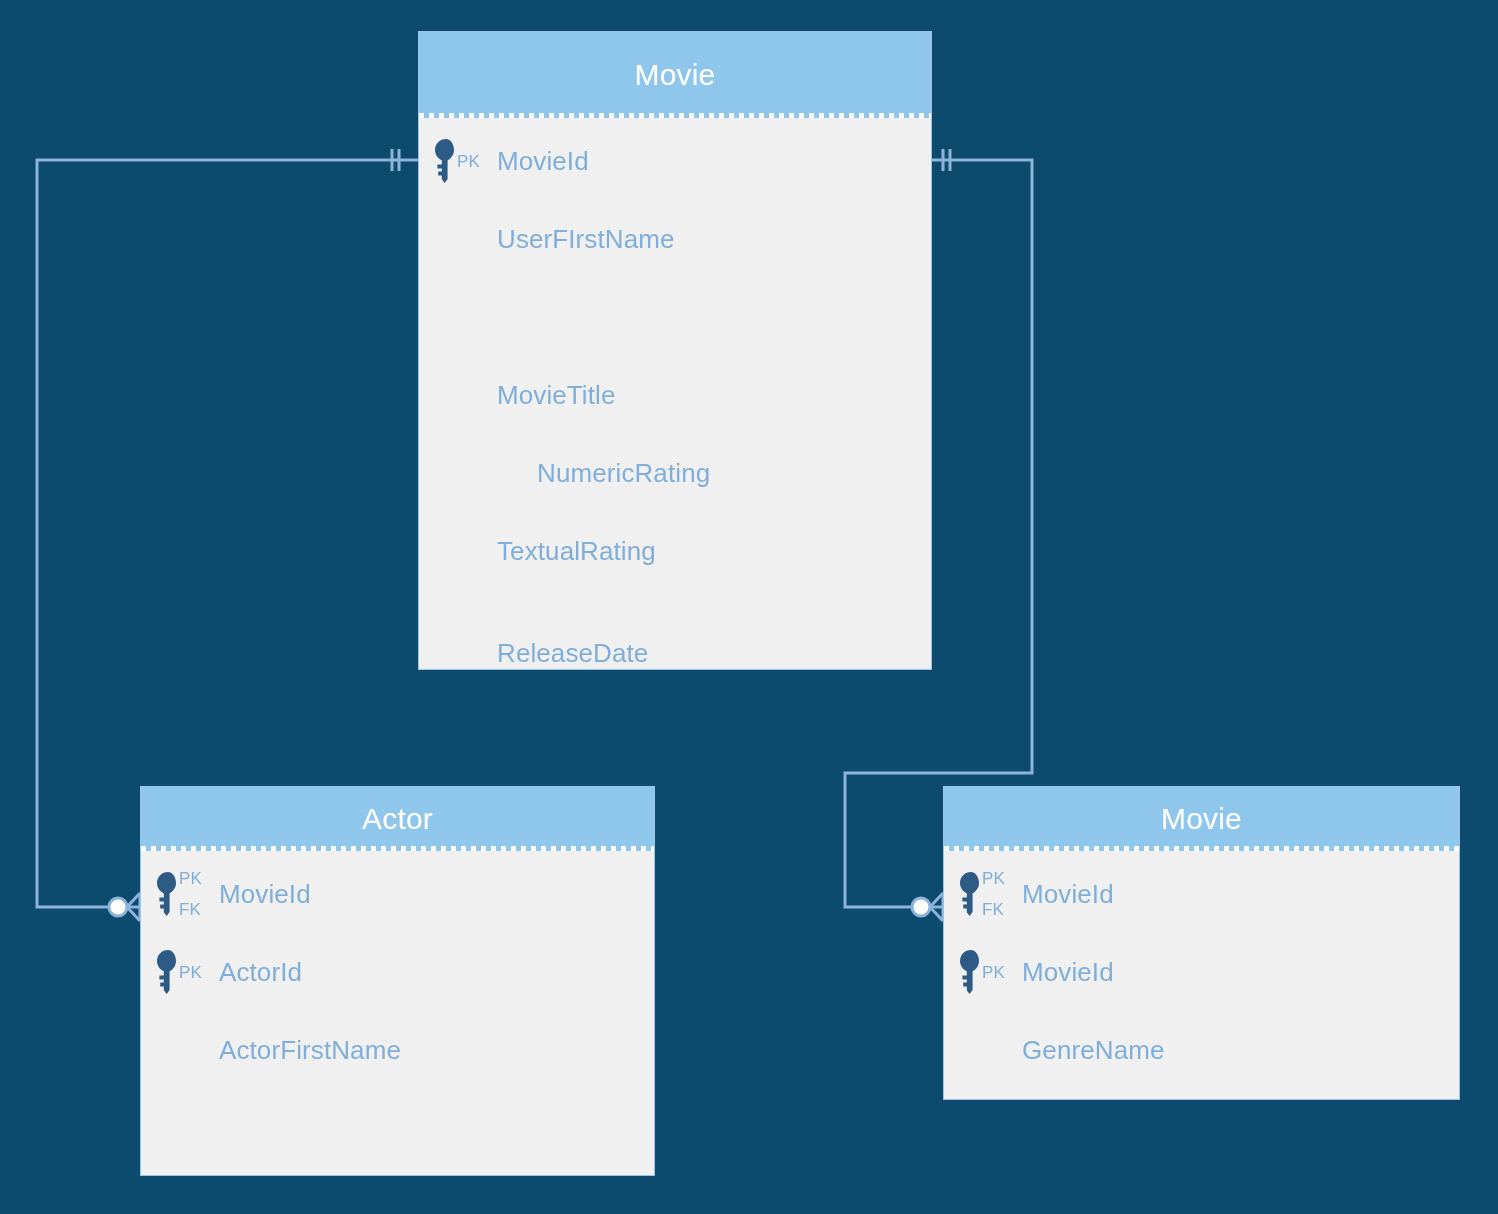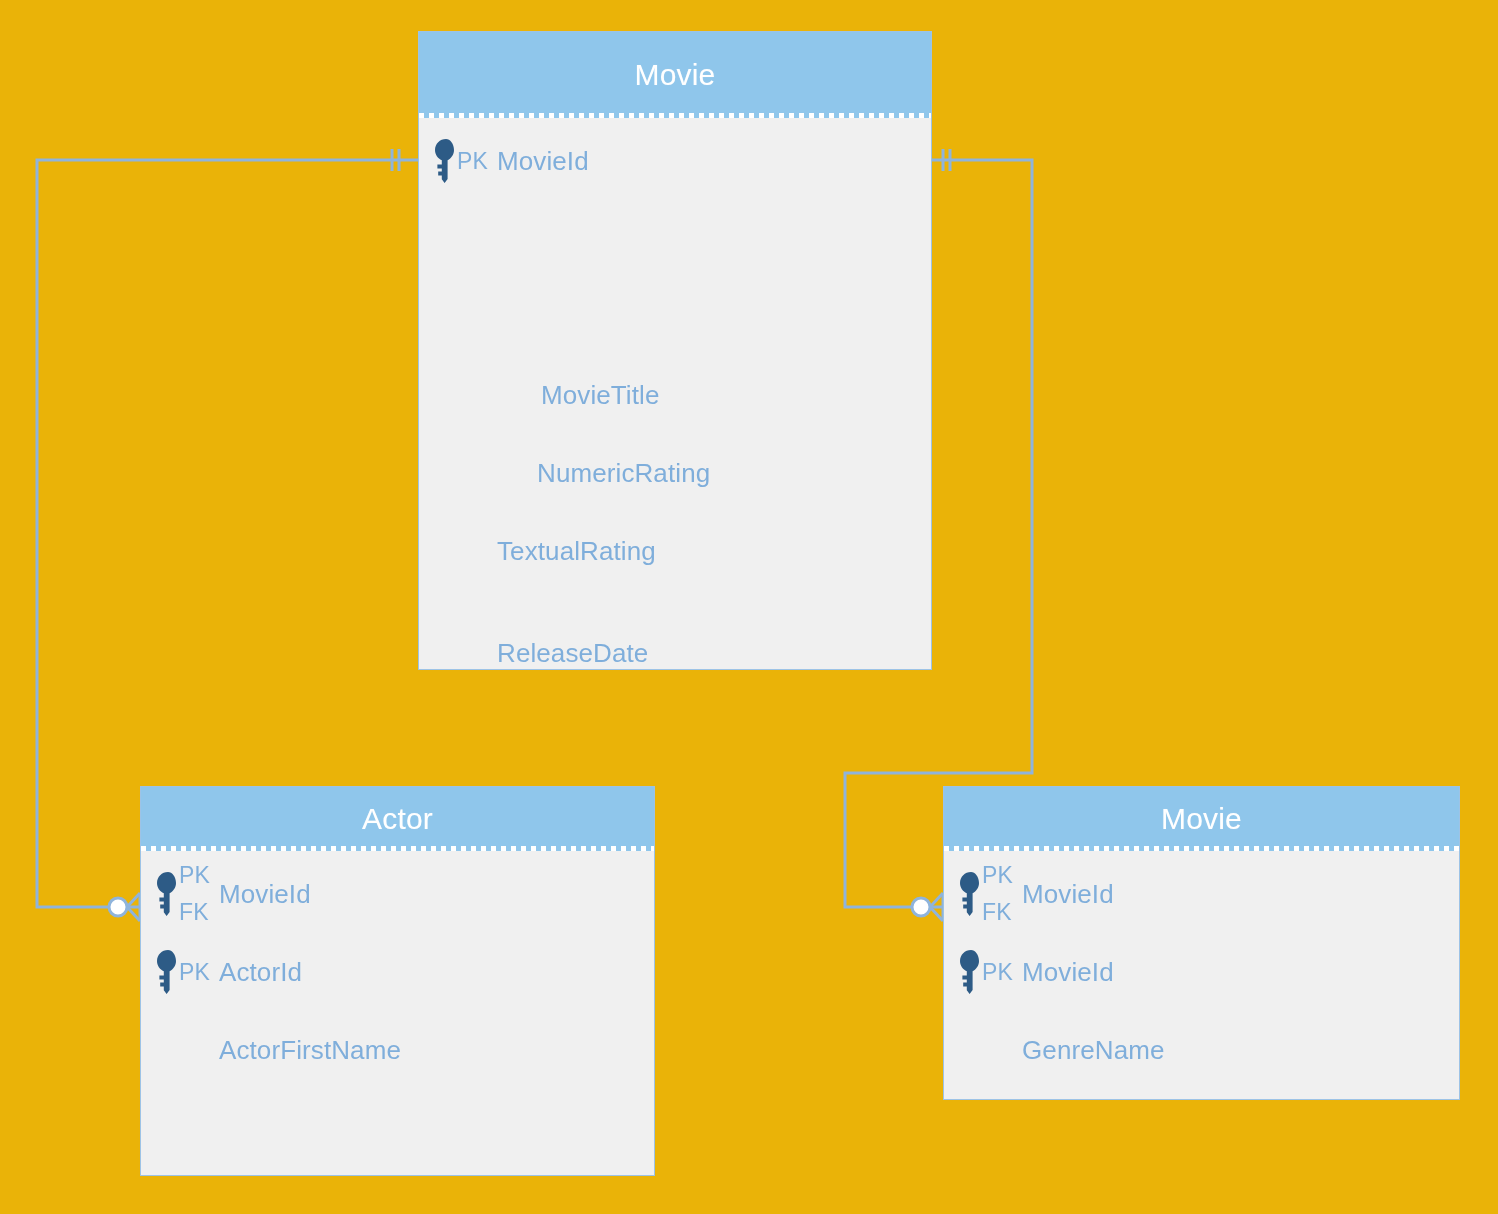--- a/index.html
+++ b/index.html
@@ -5,21 +5,21 @@
 <style>
   html,body{margin:0;padding:0;background:#ffffff;}
   body{
     font-family:"Liberation Sans", sans-serif;
     -webkit-font-smoothing:antialiased;
   }
   #canvas{
     position:relative;
     width:1498px;
     height:1214px;
-    background:#eab308;
+    background:#0c4a6e;
     overflow:hidden;
   }
   
   #connectors{
     position:absolute;
     left:0; top:0;
     width:1498px; height:1214px;
     pointer-events:none;
   }
   
@@ -95,21 +95,21 @@
     position:absolute;
     left:38px;
     top:50%;
     transform:translateY(-50%);
     display:flex;
     flex-direction:column;
     align-items:flex-start;
     line-height:1.0;
   }
   .keytag{
-    font-size:23px;
+    font-size:17px;
     color:#7FAEDB;
     letter-spacing:.2px;
   }
   .keytags.single{ justify-content:center; }
   .keytags.dual .keytag:first-child{ margin-bottom:14px; }
 </style>
 </head>
 <body>
 
 <div id="canvas">
@@ -161,21 +161,25 @@
             <div class="attr-keycol">
               <span class="keyicon"><svg viewBox="0 0 22 44" width="22" height="44" class="keyicon-svg">
                   <path d="M11 0 C4.9 0 0 4.9 0 11 C0 15.6 2.8 19.5 6.8 21.2 L6.8 25.5 L2.4 25.5 L2.4 29.5 L6.8 29.5 L6.8 32.6 L3.2 32.6 L3.2 36.5 L6.8 36.5 L6.8 40.2 L9.6 44 L12.6 40.0 L12.6 21.2 C16.4 19.4 19 15.5 19 11 C19 4.9 15.1 0 11 0 Z" fill="#2D5B86"></path>
                 </svg></span>
               <div class="keytags single">
                 <span class="keytag" style="color: rgb(127, 174, 219);">PK</span>
               </div>
             </div>
             <span class="attr-name" style="color: rgb(127, 174, 219);">MovieId</span>
           </div>
-          <div class="attr" style="top: 249px; padding-left: 44px;">
+          <div class="attr" style="top: 93px;">
+            <div class="attr-keycol"></div>
+            <span class="attr-name" style="color: rgb(127, 174, 219);">UserFIrstName</span>
+          </div>
+          <div class="attr" style="top: 249px;">
             <div class="attr-keycol"></div>
             <span class="attr-name" style="color: rgb(127, 174, 219);">MovieTitle</span>
           </div>
           <div class="attr" style="top: 327px; padding-left: 40px;">
             <div class="attr-keycol"></div>
             <span class="attr-name" style="color: rgb(127, 174, 219);">NumericRating</span>
           </div>
           <div class="attr" style="top: 405px;">
             <div class="attr-keycol"></div>
             <span class="attr-name" style="color: rgb(127, 174, 219);">TextualRating</span>

